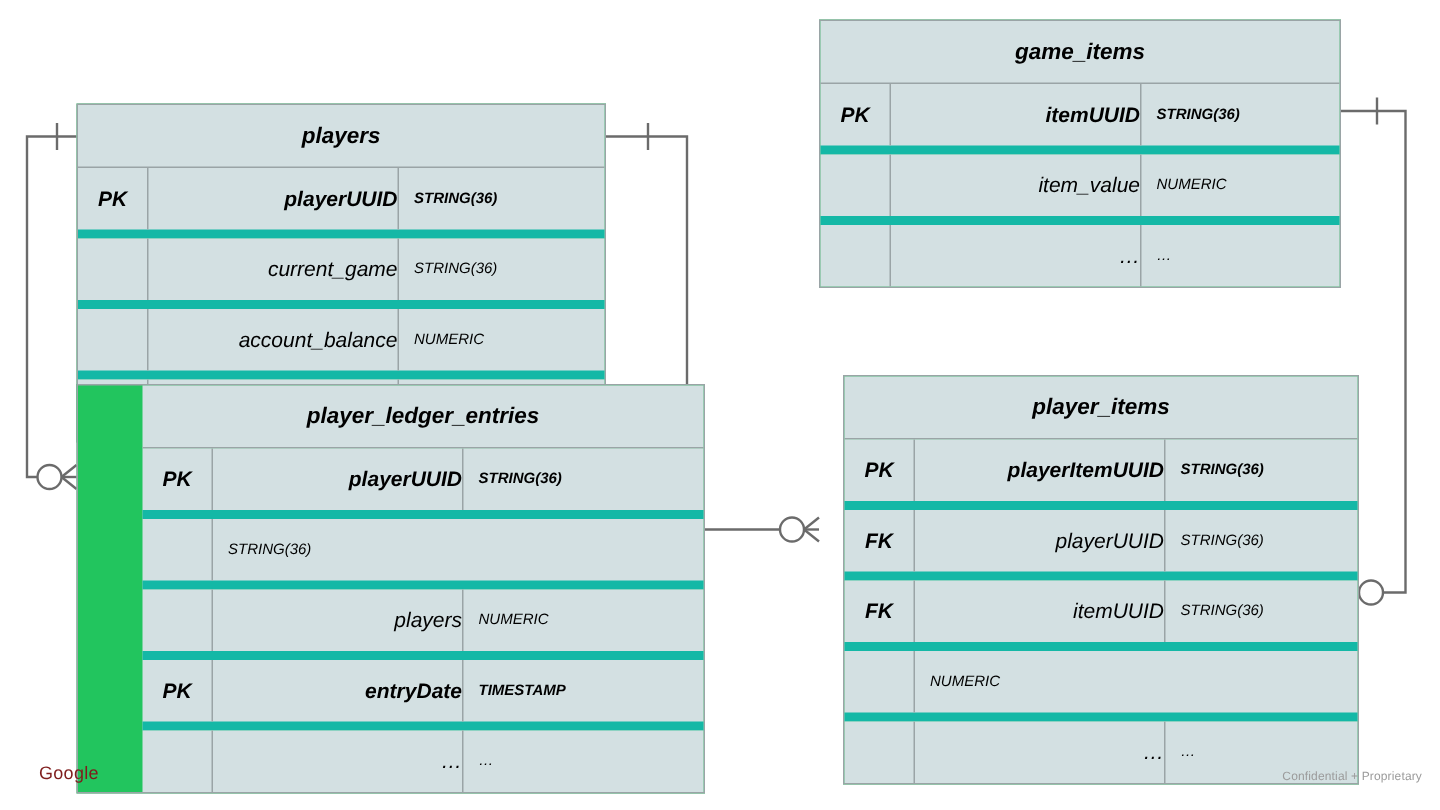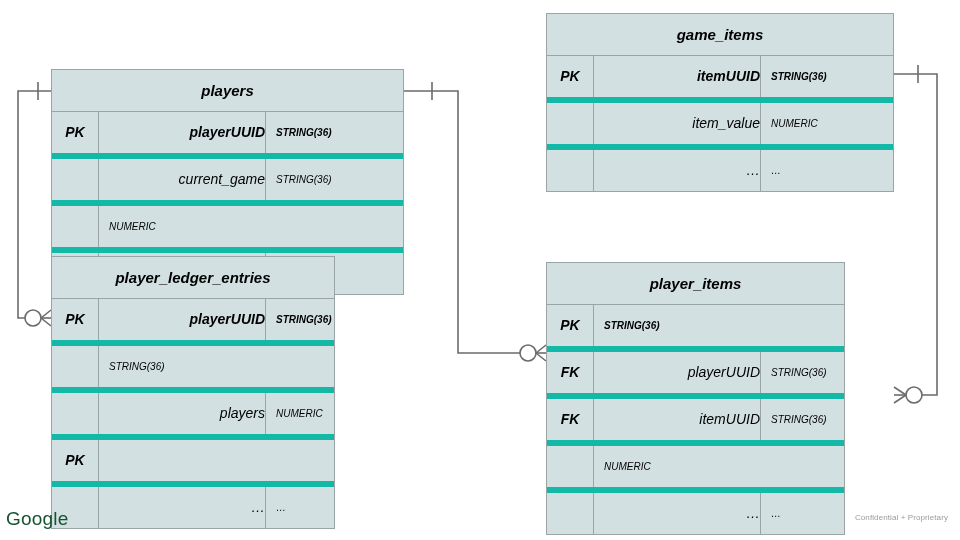--- a/index.html
+++ b/index.html
@@ -88,24 +88,24 @@
     white-space: nowrap;
     overflow: hidden;
   }
   .pk .cell-name,
   .pk .cell-type {
     font-weight: bold;
   }
   
   .footer-brand {
     position: absolute;
-    left: 6px;
+    left: 26px;
     top: 508px;
-    font-size: 19px;
-    color: #14532d;
+    font-size: 12px;
+    color: #7f1d1d;
     letter-spacing: 0.2px;
   }
   .footer-note {
     position: absolute;
     right: 12px;
     top: 513px;
     font-size: 8px;
     color: #9b9b9b;
     letter-spacing: 0.1px;
   }
@@ -162,48 +162,51 @@
       <div class="cell-name">playerUUID</div>
       <div class="cell-type">STRING(36)</div>
     </div>
     <div class="attr-row">
       <div class="cell-key"></div>
       <div class="cell-name">current_game</div>
       <div class="cell-type">STRING(36)</div>
     </div>
     <div class="attr-row">
       <div class="cell-key"></div>
-      <div class="cell-type">NUMERIC</div>
-    </div>
-    <div class="attr-row last">
-      <div class="cell-key"></div>
-      <div class="cell-name">…</div>
-      <div class="cell-type">…</div>
-    </div>
-  </div>
-
-  <div class="entity" style="left:51px; top:256px; width:284px;">
+      <div class="cell-name">account_balance</div>
+      <div class="cell-type">NUMERIC</div>
+    </div>
+    <div class="attr-row last">
+      <div class="cell-key"></div>
+      <div class="cell-name">…</div>
+      <div class="cell-type">…</div>
+    </div>
+  </div>
+
+  <div class="entity" style="left:51px; top:256px; width:419px;padding-left:43px;">
     <div class="ent-title">player_ledger_entries</div>
 
     <div class="attr-row pk">
       <div class="cell-key">PK</div>
       <div class="cell-name">playerUUID</div>
       <div class="cell-type">STRING(36)</div>
     </div>
     <div class="attr-row">
       <div class="cell-key"></div>
       <div class="cell-type">STRING(36)</div>
     </div>
     <div class="attr-row">
       <div class="cell-key"></div>
       <div class="cell-name">players</div>
       <div class="cell-type">NUMERIC</div>
     </div>
     <div class="attr-row pk">
       <div class="cell-key">PK</div>
+      <div class="cell-name">entryDate</div>
+      <div class="cell-type">TIMESTAMP</div>
     </div>
     <div class="attr-row last">
       <div class="cell-key"></div>
       <div class="cell-name">…</div>
       <div class="cell-type">…</div>
     </div>
   </div>
 
   <div class="entity" style="left:546px; top:13px; width:348px;">
     <div class="ent-title">game_items</div>
@@ -218,25 +221,26 @@
       <div class="cell-name">item_value</div>
       <div class="cell-type">NUMERIC</div>
     </div>
     <div class="attr-row last">
       <div class="cell-key"></div>
       <div class="cell-name">…</div>
       <div class="cell-type">…</div>
     </div>
   </div>
 
-  <div class="entity" style="left:546px; top:250px; width:299px;margin-top:12px;">
+  <div class="entity" style="left:562px; top:250px; width:344px;">
     <div class="ent-title">player_items</div>
 
     <div class="attr-row pk">
       <div class="cell-key">PK</div>
+      <div class="cell-name">playerItemUUID</div>
       <div class="cell-type">STRING(36)</div>
     </div>
     <div class="attr-row">
       <div class="cell-key">FK</div>
       <div class="cell-name">playerUUID</div>
       <div class="cell-type">STRING(36)</div>
     </div>
     <div class="attr-row">
       <div class="cell-key">FK</div>
       <div class="cell-name">itemUUID</div>

